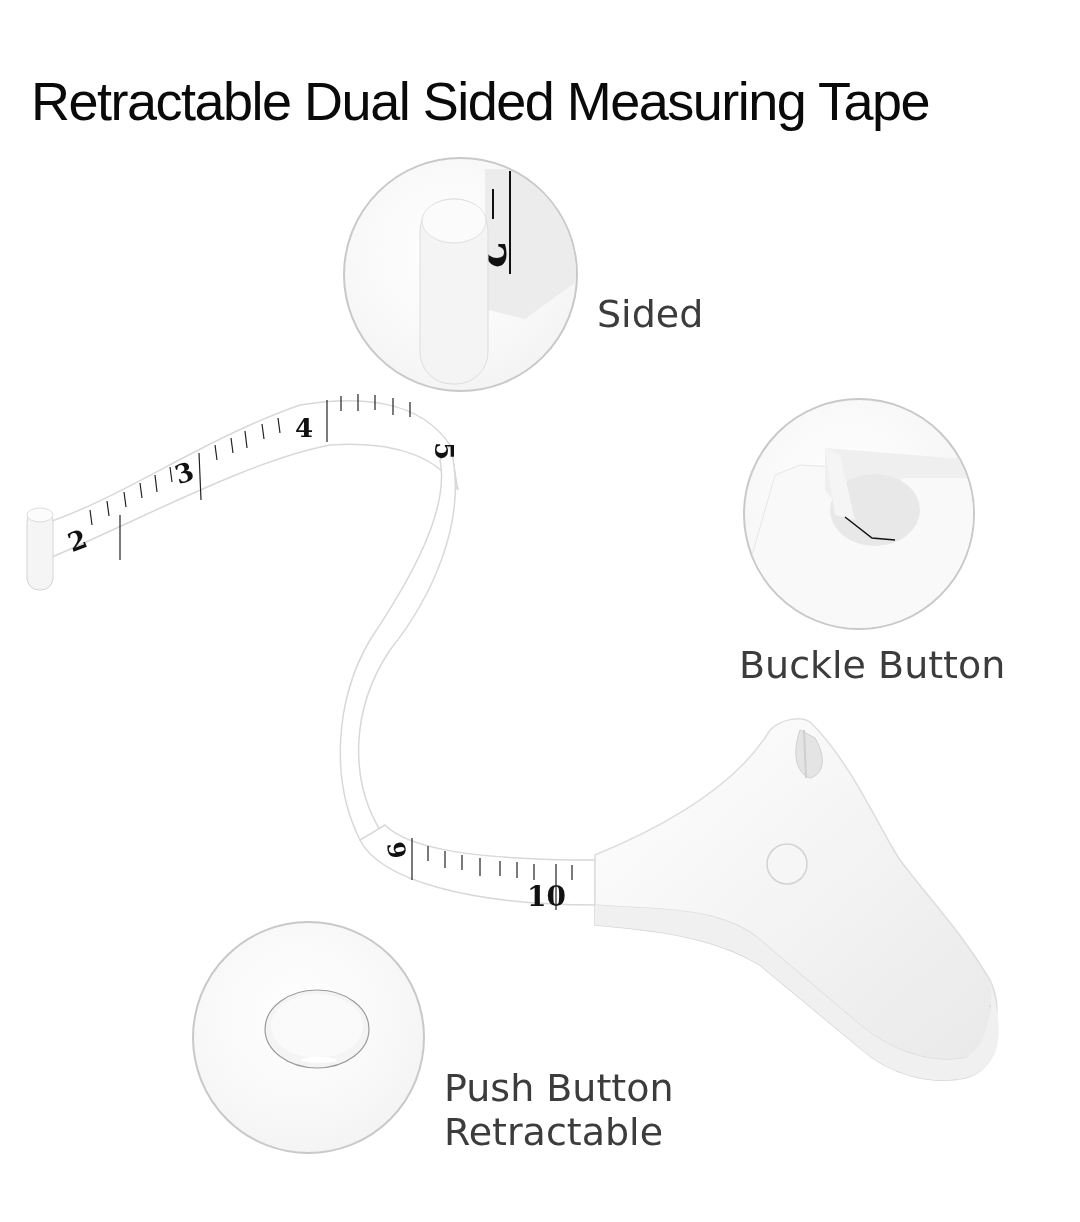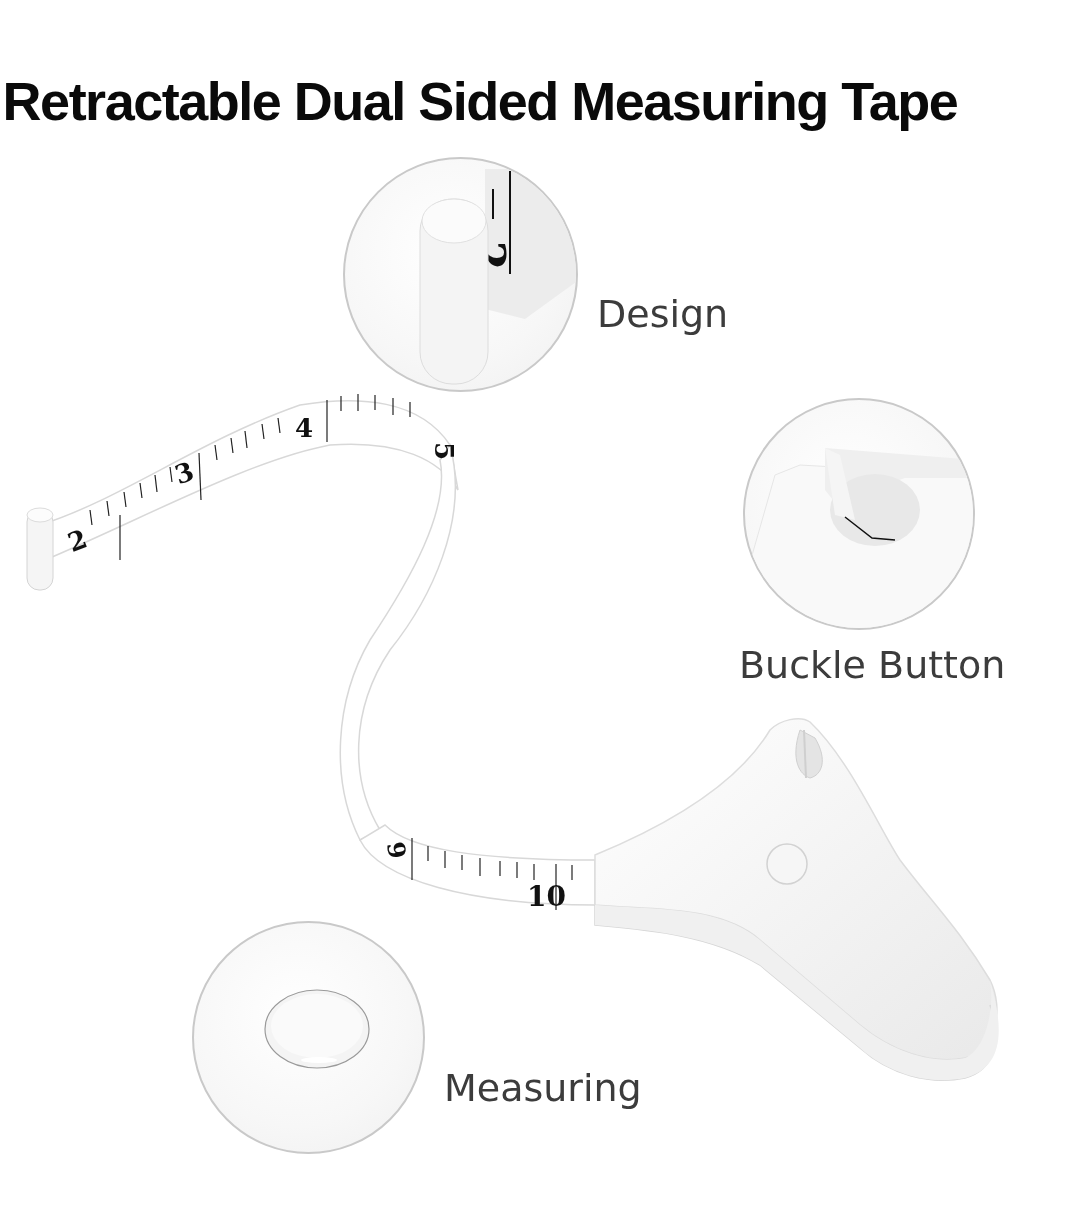--- a/index.html
+++ b/index.html
@@ -1,58 +1,59 @@
 <!DOCTYPE html>
 <html><head>
 <meta charset="utf-8">
 <style>
   html, body { margin:0; padding:0; background:#ffffff; }
   body { width:1080px; height:1222px; position:relative; overflow:hidden; font-family:"DejaVu Sans", sans-serif; }
-  .title { position:absolute; top:70px; left:0; width:960px; text-align:center; font-family:"Liberation Sans", sans-serif; font-weight:bold; font-size:54px; letter-spacing:-1.5px; color:#0a0a0a; white-space:nowrap; }
+  .title { position:absolute; top:70px; left:0; width:960px; text-align:center; font-family:"Liberation Sans", sans-serif; font-weight:normal; font-size:54px; letter-spacing:-1.5px; color:#0a0a0a; white-space:nowrap; }
   .circle { position:absolute; border-radius:50%; border:2px solid #c9c9c9; background:radial-gradient(circle at 45% 40%, #ffffff 0%, #f7f7f7 60%, #efefef 100%); box-sizing:border-box; overflow:hidden; }
   .label { position:absolute; color:#3c3c3c; font-family:"DejaVu Sans", sans-serif; font-size:38px; line-height:44px; }
   svg { position:absolute; }
 </style>
 </head>
 <body>
 
 <div class="title">Retractable Dual Sided Measuring Tape</div>
 
 <div class="circle" style="left:343px;top:157px;width:235px;height:235px;">
   <svg width="235" height="235" viewBox="0 0 235 235" style="left:0;top:0;">
     <polygon points="140,10 235,10 235,120 180,160 140,150" fill="#ececec"></polygon>
     <line x1="165" y1="12" x2="165" y2="115" stroke="#111" stroke-width="2"></line>
     <line x1="148" y1="30" x2="148" y2="60" stroke="#111" stroke-width="2"></line>
     <text x="137" y="115" font-family="DejaVu Serif, serif" font-weight="bold" font-size="42" fill="#111" transform="rotate(90 150 95)">2</text>
     <rect x="75" y="40" width="68" height="185" rx="32" fill="#f4f4f4" stroke="#dcdcdc"></rect>
     <ellipse cx="109" cy="62" rx="32" ry="22" fill="#fbfbfb" stroke="#e0e0e0"></ellipse>
   </svg>
 </div>
-<div class="label" style="left:597px;top:292px;">Design</div>
+<div class="label" style="left:597px;top:292px;">Sided</div>
 
 <div class="circle" style="left:743px;top:398px;width:232px;height:232px;">
   <svg width="232" height="232" viewBox="0 0 232 232" style="left:0;top:0;">
     <path d="M30,75 L55,65 L230,75 L230,232 L0,232 L0,180 Z" fill="#f9f9f9" stroke="#e6e6e6"></path>
     <path d="M80,48 L80,90 L100,115 L125,90 L160,78 L232,78 L232,60 Z" fill="#efefef"></path>
     <ellipse cx="130" cy="110" rx="45" ry="36" fill="#e8e8e8"></ellipse>
     <path d="M80,48 L95,55 L110,120 L90,115 Z" fill="#f5f5f5"></path>
     <polyline points="100,117 127,138 150,140" fill="none" stroke="#111" stroke-width="1.5"></polyline>
   </svg>
 </div>
 <div class="label" style="left:739px;top:643px;">Buckle Button</div>
 
 <div class="circle" style="left:192px;top:921px;width:233px;height:233px;">
   <svg width="233" height="233" viewBox="0 0 233 233" style="left:0;top:0;">
     <ellipse cx="123" cy="106" rx="52" ry="39" fill="#f4f4f4" stroke="#9a9a9a" stroke-width="1.2"></ellipse>
     <ellipse cx="123" cy="103" rx="46" ry="32" fill="#fafafa"></ellipse>
     <ellipse cx="125" cy="137" rx="18" ry="3" fill="#ffffff"></ellipse>
   </svg>
 </div>
 <div class="label" style="left:444px;top:1066px;">
-  <div>Measuring</div>
+  <div>Push Button</div>
+  <div>Retractable</div>
 </div>
 
 <svg width="1080" height="1222" viewBox="0 0 1080 1222" style="left:0;top:0;pointer-events:none;">
   <defs>
     <linearGradient id="bodyGrad" x1="0" y1="0" x2="1" y2="1">
       <stop offset="0" stop-color="#ffffff"></stop>
       <stop offset="1" stop-color="#e9e9e9"></stop>
     </linearGradient>
   </defs>
 

